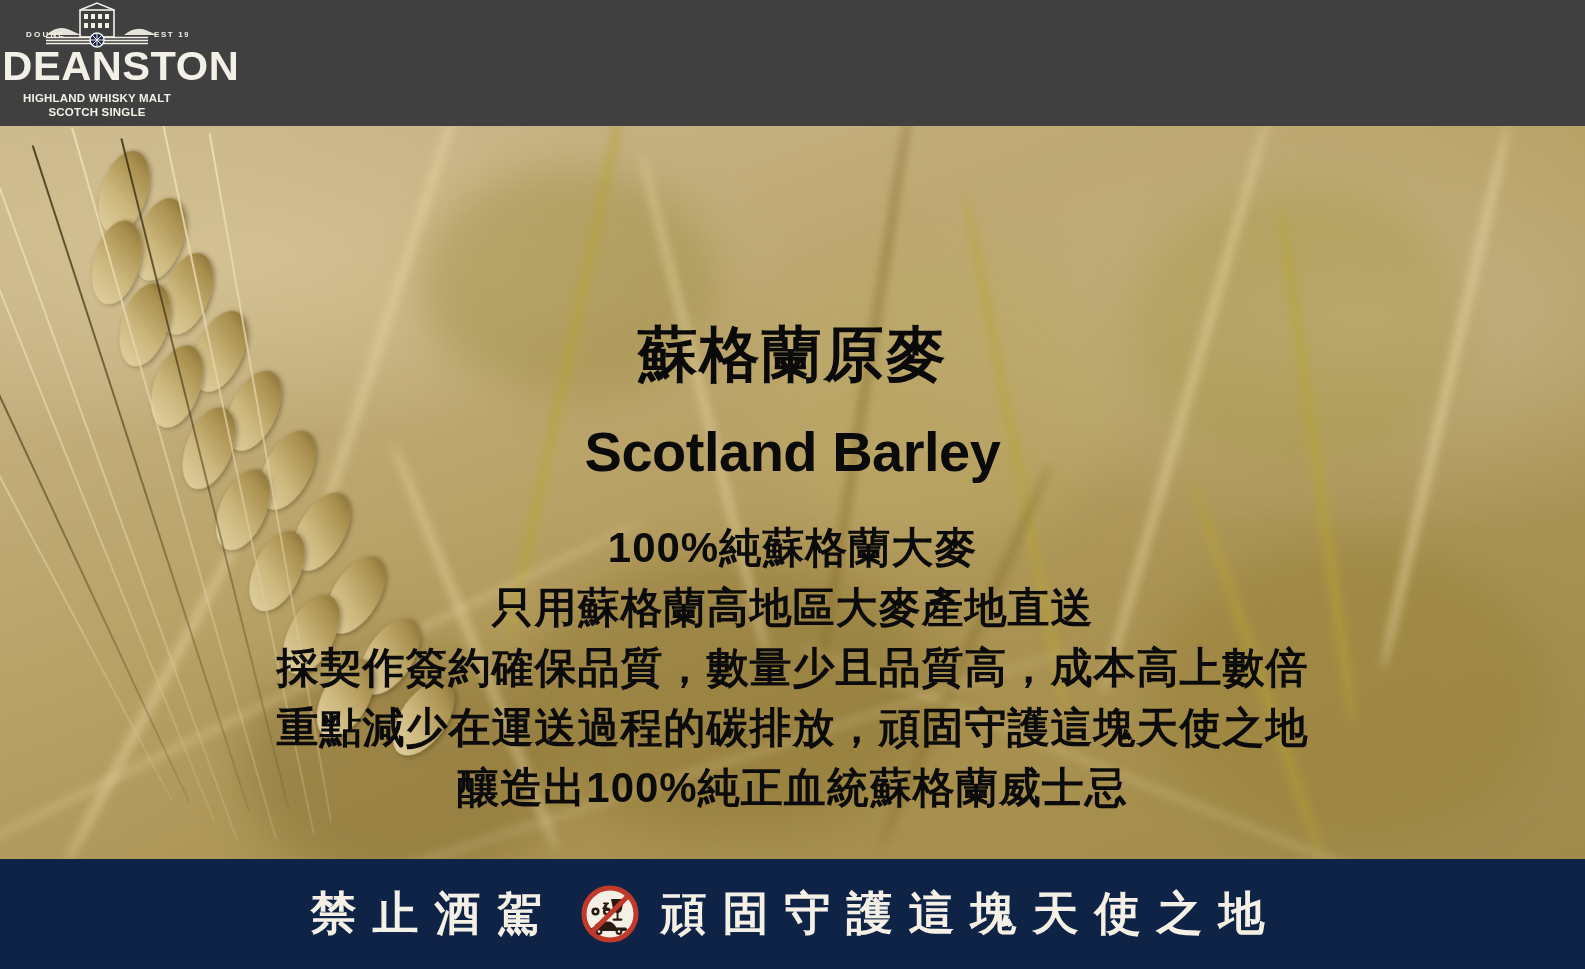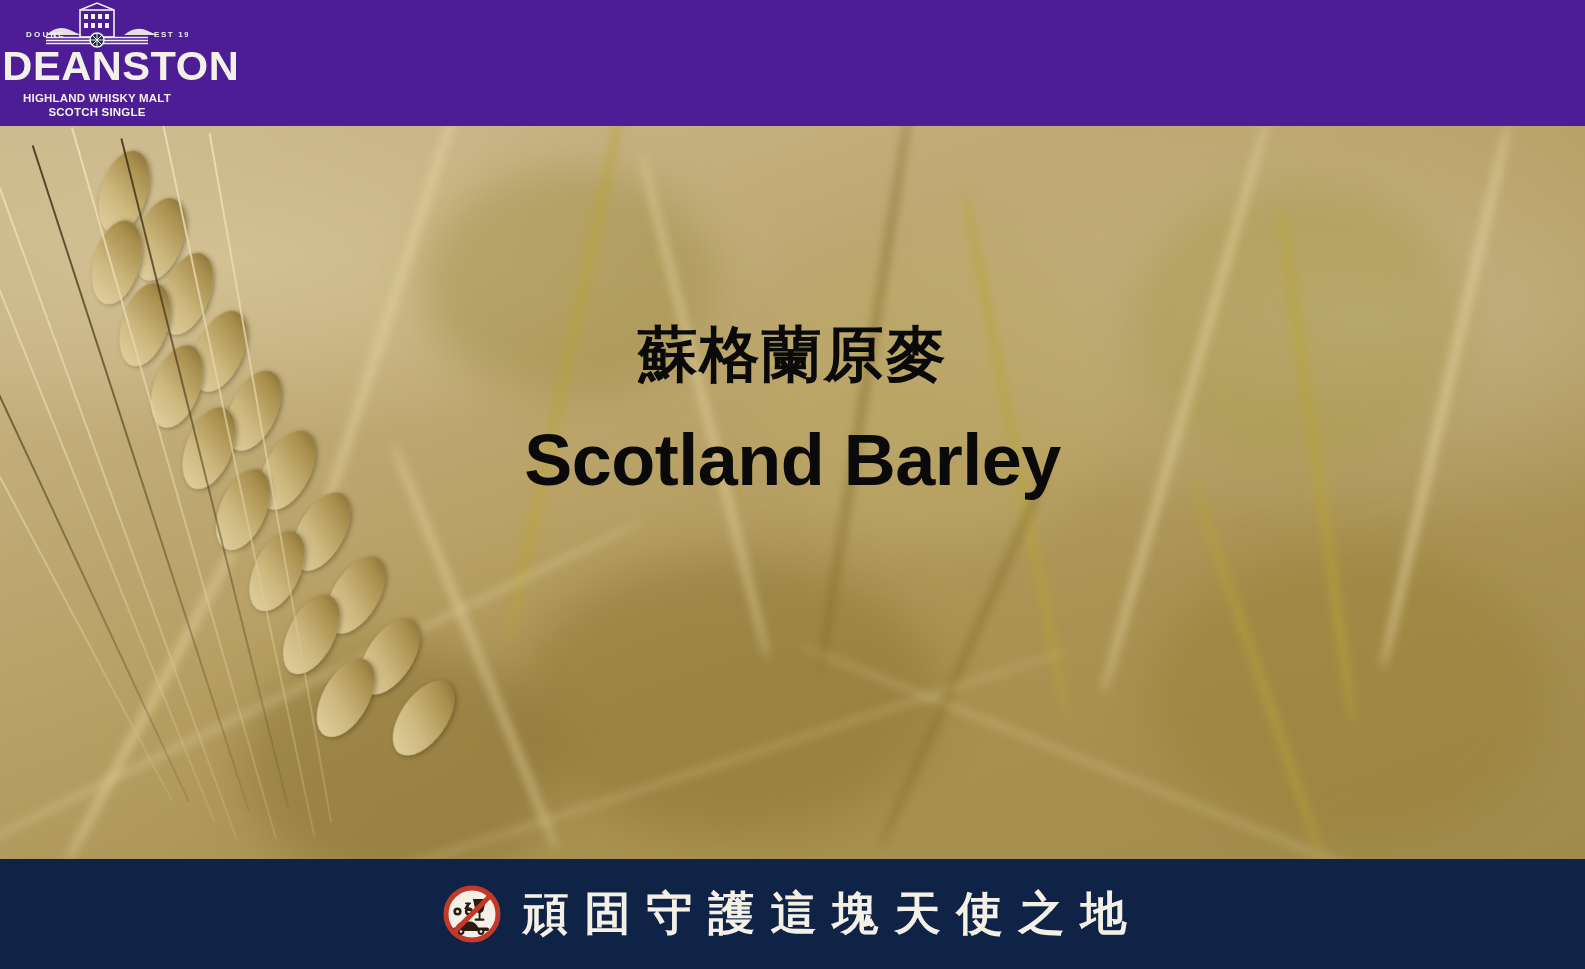--- a/index.html
+++ b/index.html
@@ -12,21 +12,21 @@
   .page {
     position:relative;
     width:1585px; height:969px;
     overflow:hidden;
   }
 
   
   .header {
     position:absolute; top:0; left:0;
     width:1585px; height:126px;
-    background:#4c1d95;
+    background:#404040;
     z-index:40;
     text-decoration:underline;
   }
   .logo-block {
     position:absolute; left:6px; top:2px;
     width:182px; height:120px;
     color:#f2efe6;
     text-align:center;
   }
   .crest {
@@ -122,21 +122,21 @@
     top:199px; left:0; width:1585px;
     font-size:60px;
     font-weight:bold;
     letter-spacing:2px;
     line-height:1;
     color:#0a0a0a;
   }
   .title-en {
     position:absolute;
     top:298px; left:0; width:1585px;
-    font-size:72px;
+    font-size:56px;
     font-weight:bold;
     letter-spacing:-0.5px;
     line-height:1;
     color:#0a0a0a;
   }
   .body-lines {
     position:absolute;
     top:392px; left:0; width:1585px;
   }
   .body-line {
@@ -291,25 +291,33 @@
       <div class="awn" style="left:310px; top:30px;  height:700px; transform:rotate(-1deg);"></div>
       <div class="awn dk" style="left:88px;  top:40px;  height:660px; transform:rotate(-16deg);"></div>
       <div class="awn" style="left:58px;  top:60px;  height:640px; transform:rotate(-19deg);"></div>
     </div>
   </div>
 
   <div class="content">
     <div class="title-cn">蘇格蘭原麥</div>
     <div class="title-en">Scotland Barley</div>
 
+    <div class="body-lines">
+      <div class="body-line">100%純蘇格蘭大麥</div>
+      <div class="body-line">只用蘇格蘭高地區大麥產地直送</div>
+      <div class="body-line">採契作簽約確保品質，數量少且品質高，成本高上數倍</div>
+      <div class="body-line">重點減少在運送過程的碳排放，頑固守護這塊天使之地</div>
+      <div class="body-line">釀造出100%純正血統蘇格蘭威士忌</div>
+    </div>
   </div>
 
   <div class="footer">
     <div class="warn">
 
+      <div class="warn-text left">禁止酒駕</div>
 
       <div class="warn-icon">
         <svg width="58" height="58" viewBox="0 0 58 58" aria-hidden="true">
           <circle cx="29" cy="29" r="26" fill="#f4f0e6" stroke="#c0392b" stroke-width="5"></circle>
 
           <g fill="#2a1a10">
             <path d="M30 14 h13 l-2.2 10.5 a4.4 4.4 0 0 1 -8.6 0 Z"></path>
             <rect x="35.6" y="25" width="1.9" height="9"></rect>
             <rect x="31.6" y="33.6" width="9.8" height="2.1" rx="1"></rect>
           </g>

